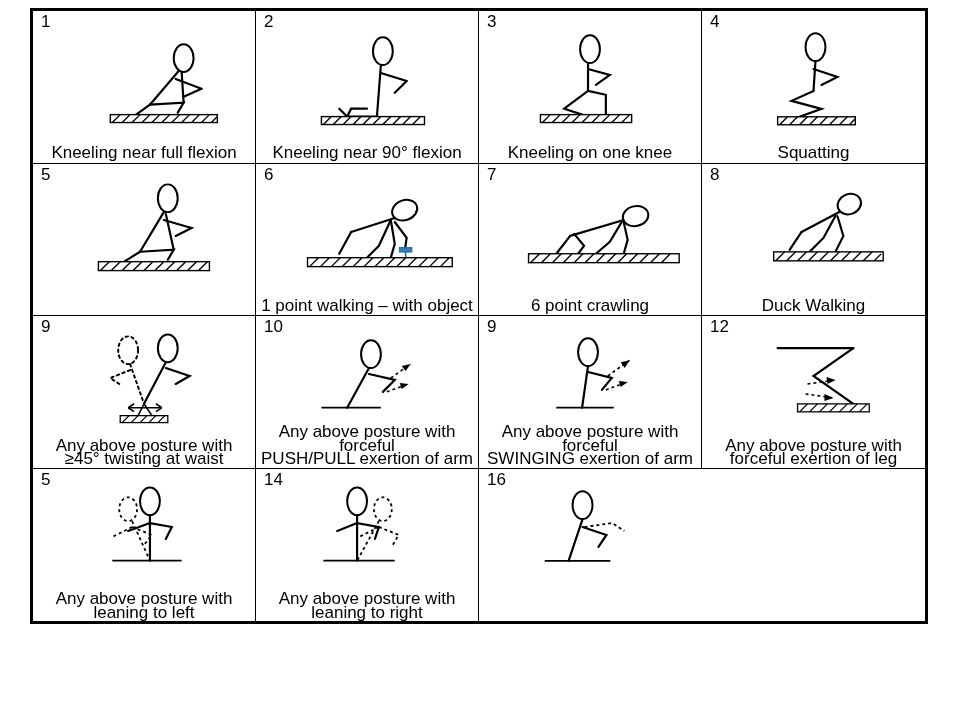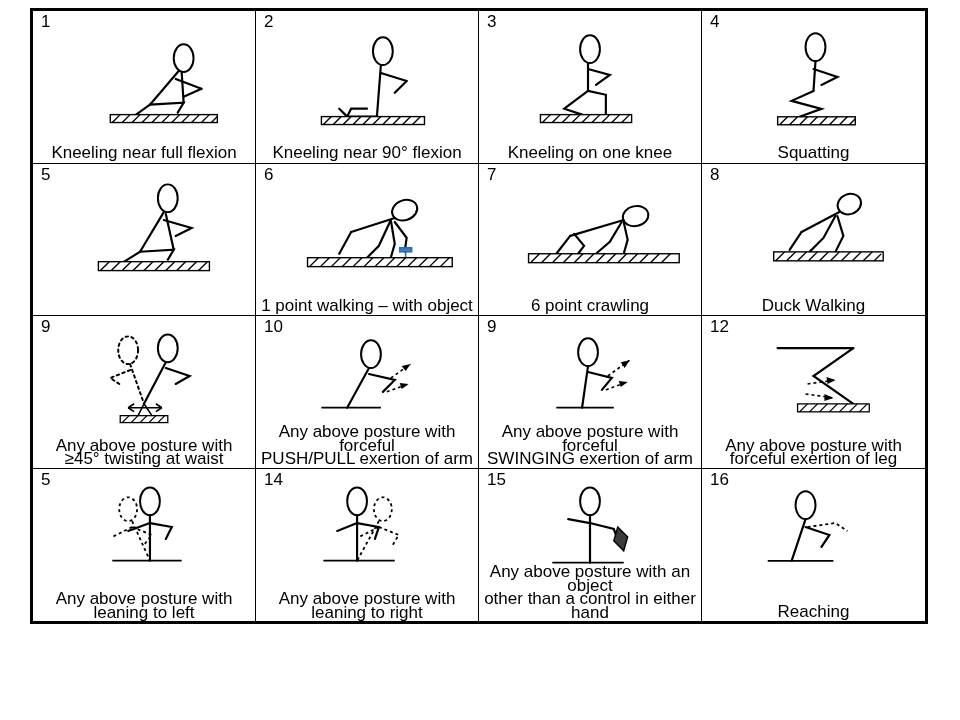--- a/index.html
+++ b/index.html
@@ -399,56 +399,34 @@
           </g>
           <g stroke="#000" stroke-width="1.8">
             <line x1="68" y1="86" x2="140" y2="86"></line>
           </g>
         </svg>
       </div>
       <div class="caption two-line">Any above posture with
 leaning to right</div>
     </div>
 
-    <div class="cell last-row">
-      <div class="cell-num">15</div>
-      <div class="figure">
-        <svg viewBox="0 0 224 110" preserveAspectRatio="xMidYMid meet">
-          <g fill="none" stroke="#000" stroke-width="2.2" stroke-linecap="round">
-            <ellipse cx="112" cy="26" rx="10" ry="14" stroke-width="2"></ellipse>
-            <path d="M112 40 L112 88"></path>
-            <path d="M112 48 L136 54 L142 70"></path>
-            <path d="M112 48 L90 44"></path>
-          </g>
-          <g fill="#000" stroke="#000" stroke-width="1.4">
-            <polygon points="140,52 150,62 146,76 136,66" fill="#3a3a3a"></polygon>
-          </g>
-          <g stroke="#000" stroke-width="1.8">
-            <line x1="74" y1="88" x2="146" y2="88"></line>
-          </g>
-        </svg>
-      </div>
-      <div class="caption two-line">Any above posture with an object
-other than a control in either hand</div>
-    </div>
 
     <div class="cell last-row last-col">
       <div class="cell-num">16</div>
       <div class="figure">
         <svg viewBox="0 0 224 110" preserveAspectRatio="xMidYMid meet">
           <g fill="none" stroke="#000" stroke-width="2.2" stroke-linecap="round">
             <ellipse cx="104" cy="30" rx="10" ry="14" stroke-width="2"></ellipse>
             <path d="M104 44 L90 86"></path>
             <path d="M104 52 L128 60 L120 72"></path>
           </g>
           <g fill="none" stroke="#000" stroke-width="1.8" stroke-dasharray="3 3">
             <path d="M106 52 L134 48 L146 56"></path>
           </g>
           <g stroke="#000" stroke-width="1.8">
             <line x1="66" y1="86" x2="132" y2="86"></line>
           </g>
         </svg>
       </div>
-      <div class="caption">Reaching</div>
     </div>
 
   </div>
 </div>
 
 </body></html>

